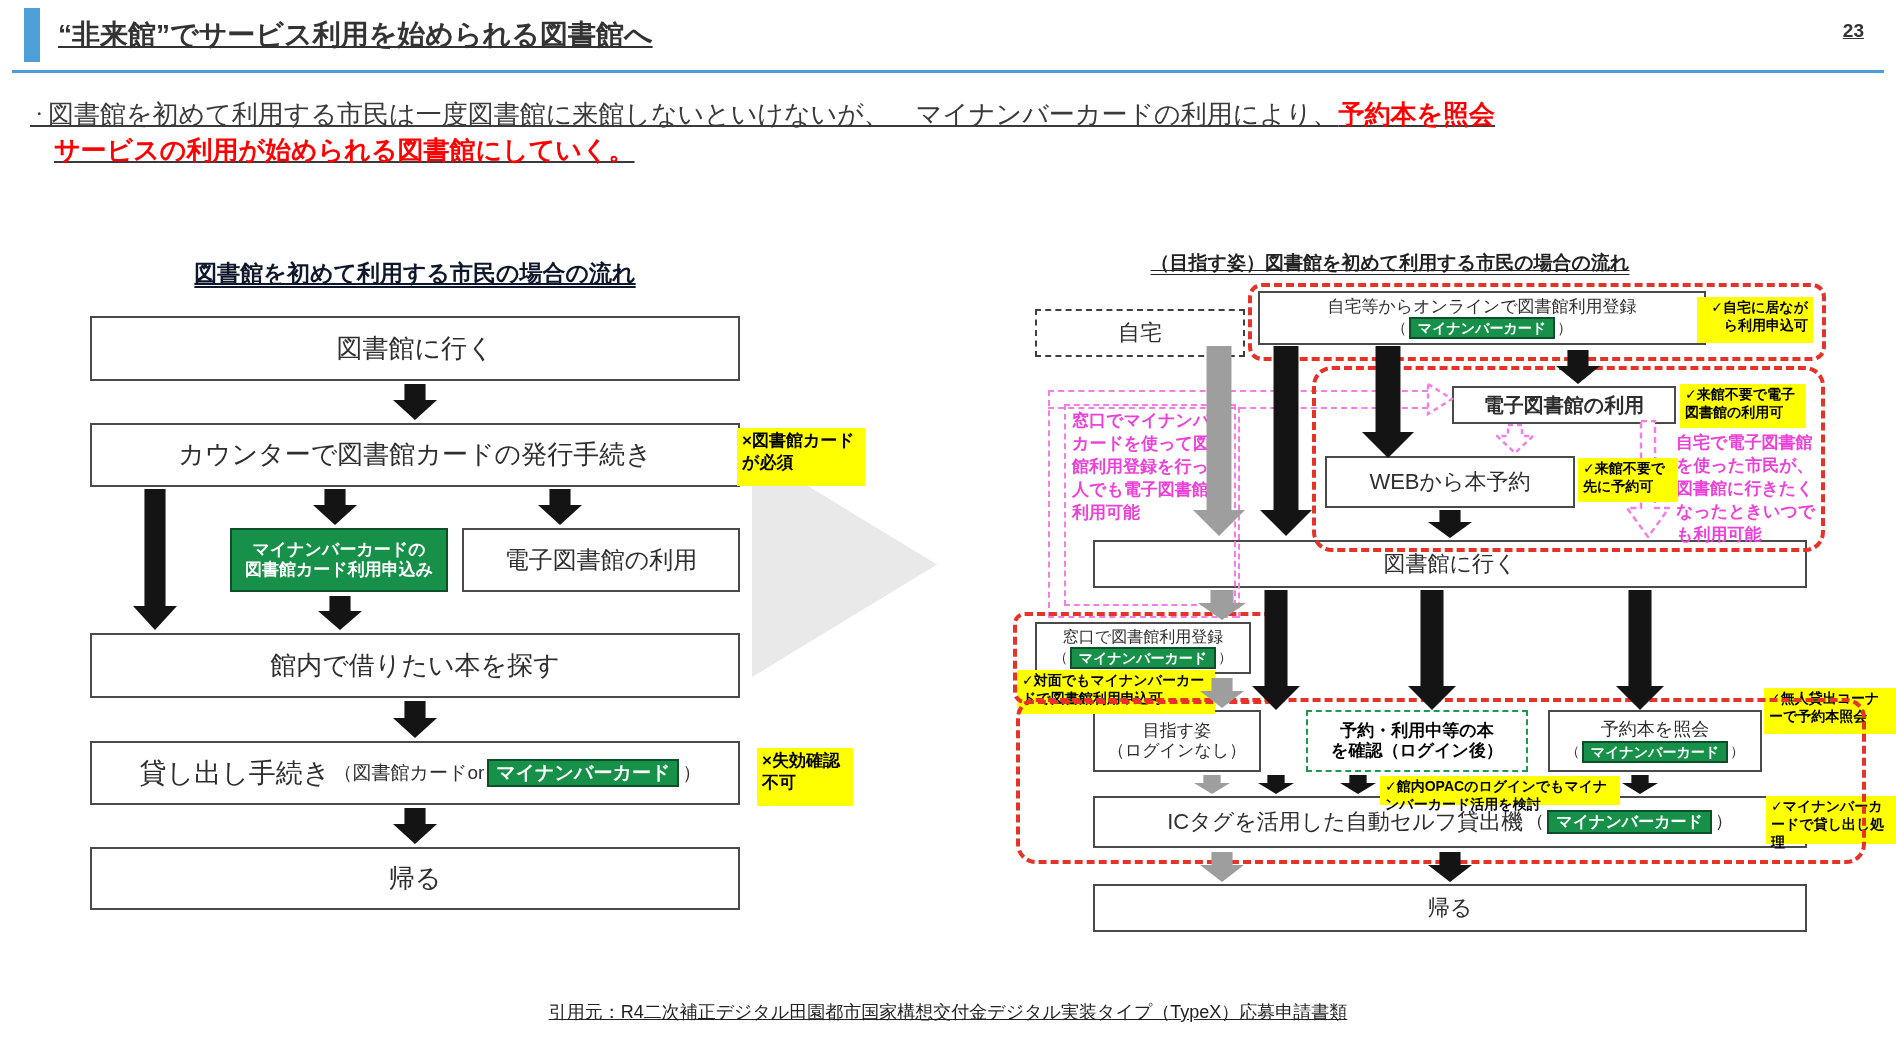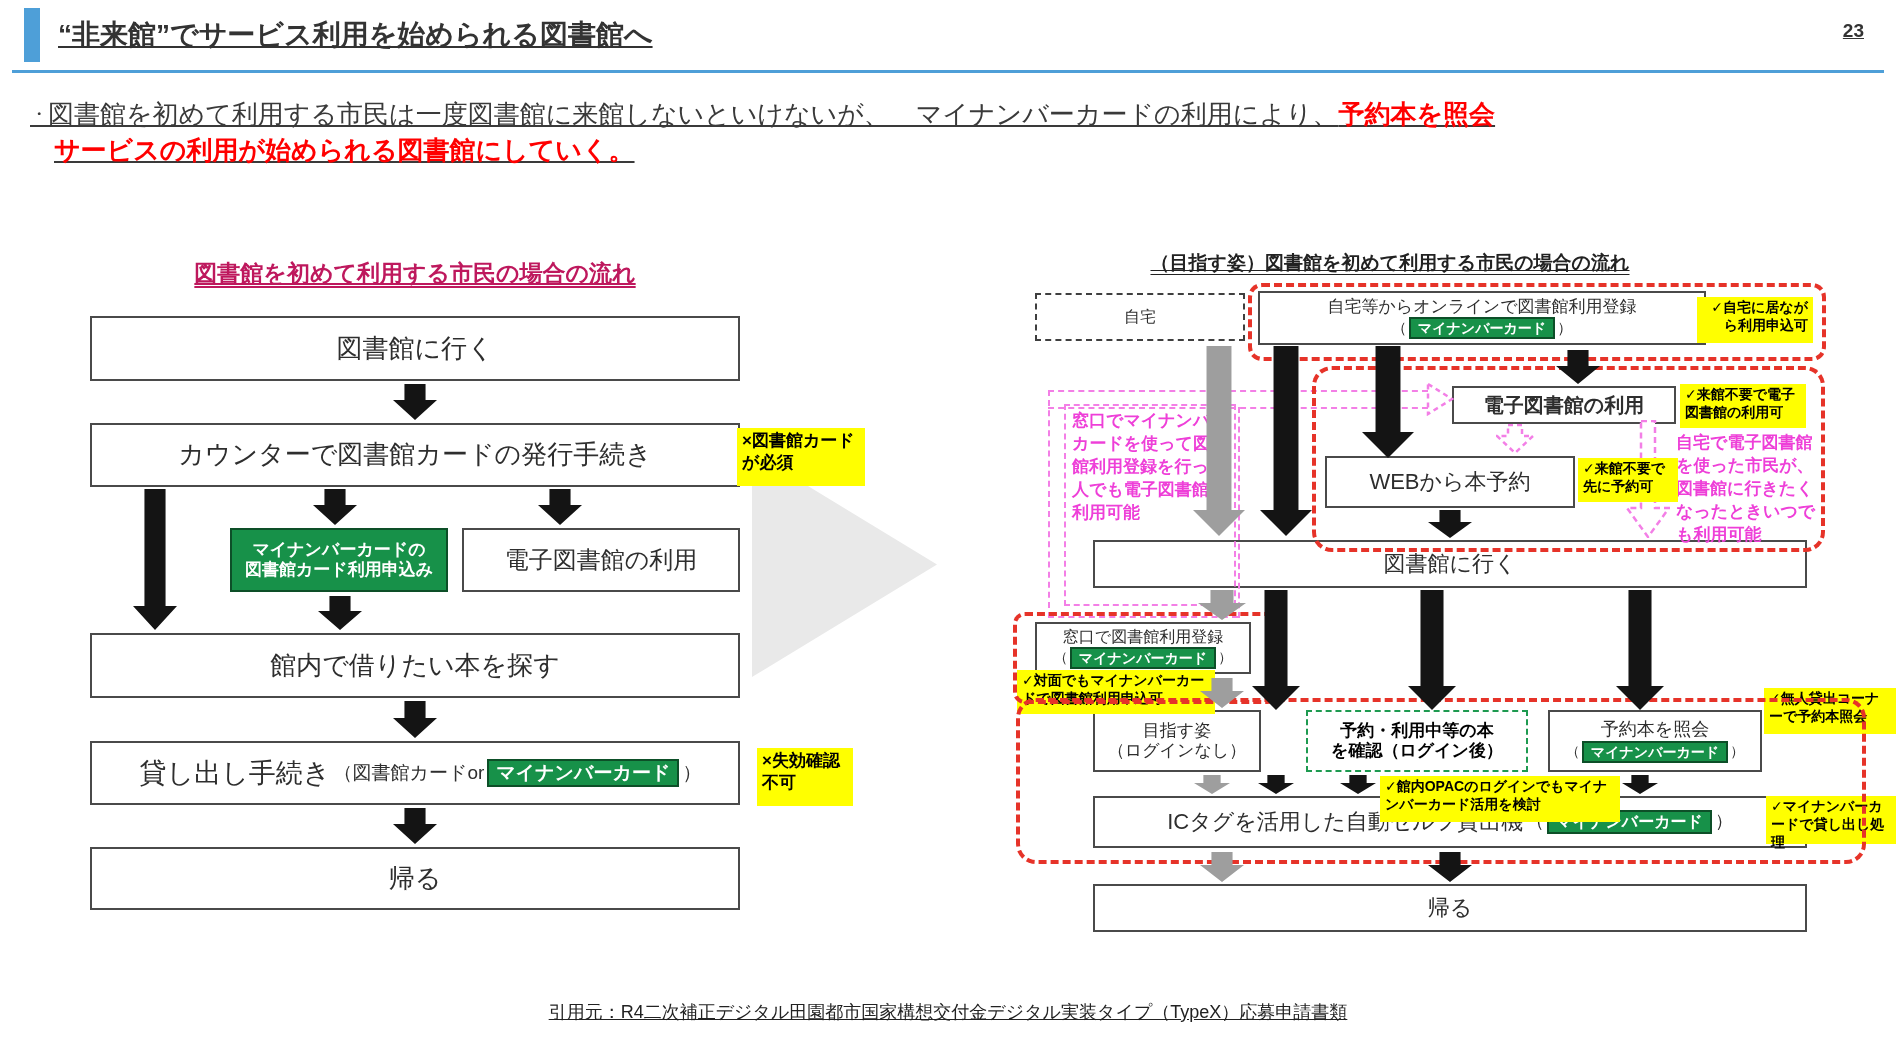--- a/index.html
+++ b/index.html
@@ -40,21 +40,21 @@
 
   <div class="abs" style="left:30px;top:96px;width:1850px;font-size:26px;line-height:36px;color:#3a3a3a;">
     <div>
       <span style="font-size:18px;vertical-align:3px;">・</span><span>図書館を初めて利用する市民は一度図書館に来館しないといけないが、　マイナンバーカードの利用により、</span><span class="redb">予約本を照会</span>
     </div>
     <div style="padding-left:24px;">
       <span class="redb">サービスの利用が始められる図書館にしていく。</span>
     </div>
   </div>
 
-  <div class="abs" style="left:90px;top:258px;width:650px;text-align:center;font-size:23px;font-weight:700;color:#be185d;">
+  <div class="abs" style="left:90px;top:258px;width:650px;text-align:center;font-size:23px;font-weight:700;color:#0f172a;">
     <span class="utitle">図書館を初めて利用する市民の場合の流れ</span>
   </div>
 
   <div class="bx" style="left:90px;top:316px;width:650px;height:65px;font-size:26px;">図書館に行く</div>
 
   <div class="ar" style="left:393px;top:384px;width:44px;height:36px;--hh:20px;"></div>
 
   <div class="bx" style="left:90px;top:423px;width:650px;height:64px;font-size:26px;">カウンターで図書館カードの発行手続き</div>
   <div class="ynote" style="left:737px;top:428px;width:128px;height:58px;font-size:17px;">×図書館カードが必須</div>
 
@@ -87,21 +87,21 @@
 
   <div class="bx" style="left:90px;top:847px;width:650px;height:63px;font-size:26px;">帰る</div>
 
   <div class="abs" style="left:752px;top:452px;width:185px;height:225px;background:#e9e9e9;z-index:1;
               clip-path:polygon(0 0,100% 50%,0 100%);"></div>
 
   <div class="abs" style="left:1040px;top:250px;width:700px;text-align:center;font-size:19px;font-weight:700;color:#222;">
     <span class="utitle">（目指す姿）図書館を初めて利用する市民の場合の流れ</span>
   </div>
 
-  <div class="bx dashb" style="left:1035px;top:293px;width:210px;height:48px;font-size:16px;">自宅</div>
+  <div class="bx dashb" style="left:1035px;top:309px;width:210px;height:48px;font-size:22px;">自宅</div>
 
   <div class="bx" style="left:1258px;top:291px;width:448px;height:54px;">
     <div style="font-size:17px;">自宅等からオンラインで図書館利用登録</div>
     <div style="font-size:15px;display:flex;align-items:center;gap:2px;">
       <span>（</span>
       <span class="chip" style="font-size:14px;">マイナンバーカード</span>
       <span>）</span>
     </div>
   </div>
   <div class="ynote" style="left:1697px;top:297px;width:116px;height:46px;text-align:right;">✓自宅に居ながら利用申込可</div>
@@ -175,21 +175,21 @@
       <span class="chip" style="font-size:14px;">マイナンバーカード</span>
       <span>）</span>
     </div>
   </div>
   <div class="ynote" style="left:1764px;top:688px;width:132px;height:46px;">✓無人貸出コーナーで予約本照会</div>
 
   <div class="ar gray" style="left:1194px;top:775px;width:36px;height:19px;--hh:11px;"></div>
   <div class="ar" style="left:1258px;top:775px;width:36px;height:19px;--hh:11px;"></div>
   <div class="ar" style="left:1340px;top:775px;width:36px;height:19px;--hh:11px;"></div>
   <div class="ar" style="left:1622px;top:775px;width:36px;height:19px;--hh:11px;"></div>
-  <div class="ynote" style="left:1380px;top:776px;width:240px;height:46px;">✓館内OPACのログインでもマイナンバーカード活用を検討</div>
+  <div class="ynote" style="left:1380px;top:776px;width:240px;height:29px;">✓館内OPACのログインでもマイナンバーカード活用を検討</div>
 
   <div class="bx row" style="left:1093px;top:796px;width:714px;height:52px;">
     <span style="font-size:22px;">ICタグを活用した自動セルフ貸出機</span>
     <span style="font-size:18px;">（</span>
     <span class="chip" style="font-size:16px;">マイナンバーカード</span>
     <span style="font-size:18px;">）</span>
   </div>
   <div class="ynote" style="left:1766px;top:796px;width:130px;height:48px;">✓マイナンバーカードで貸し出し処理</div>
   <div class="rdash" style="left:1016px;top:698px;width:842px;height:158px;border-radius:20px;"></div>
 

